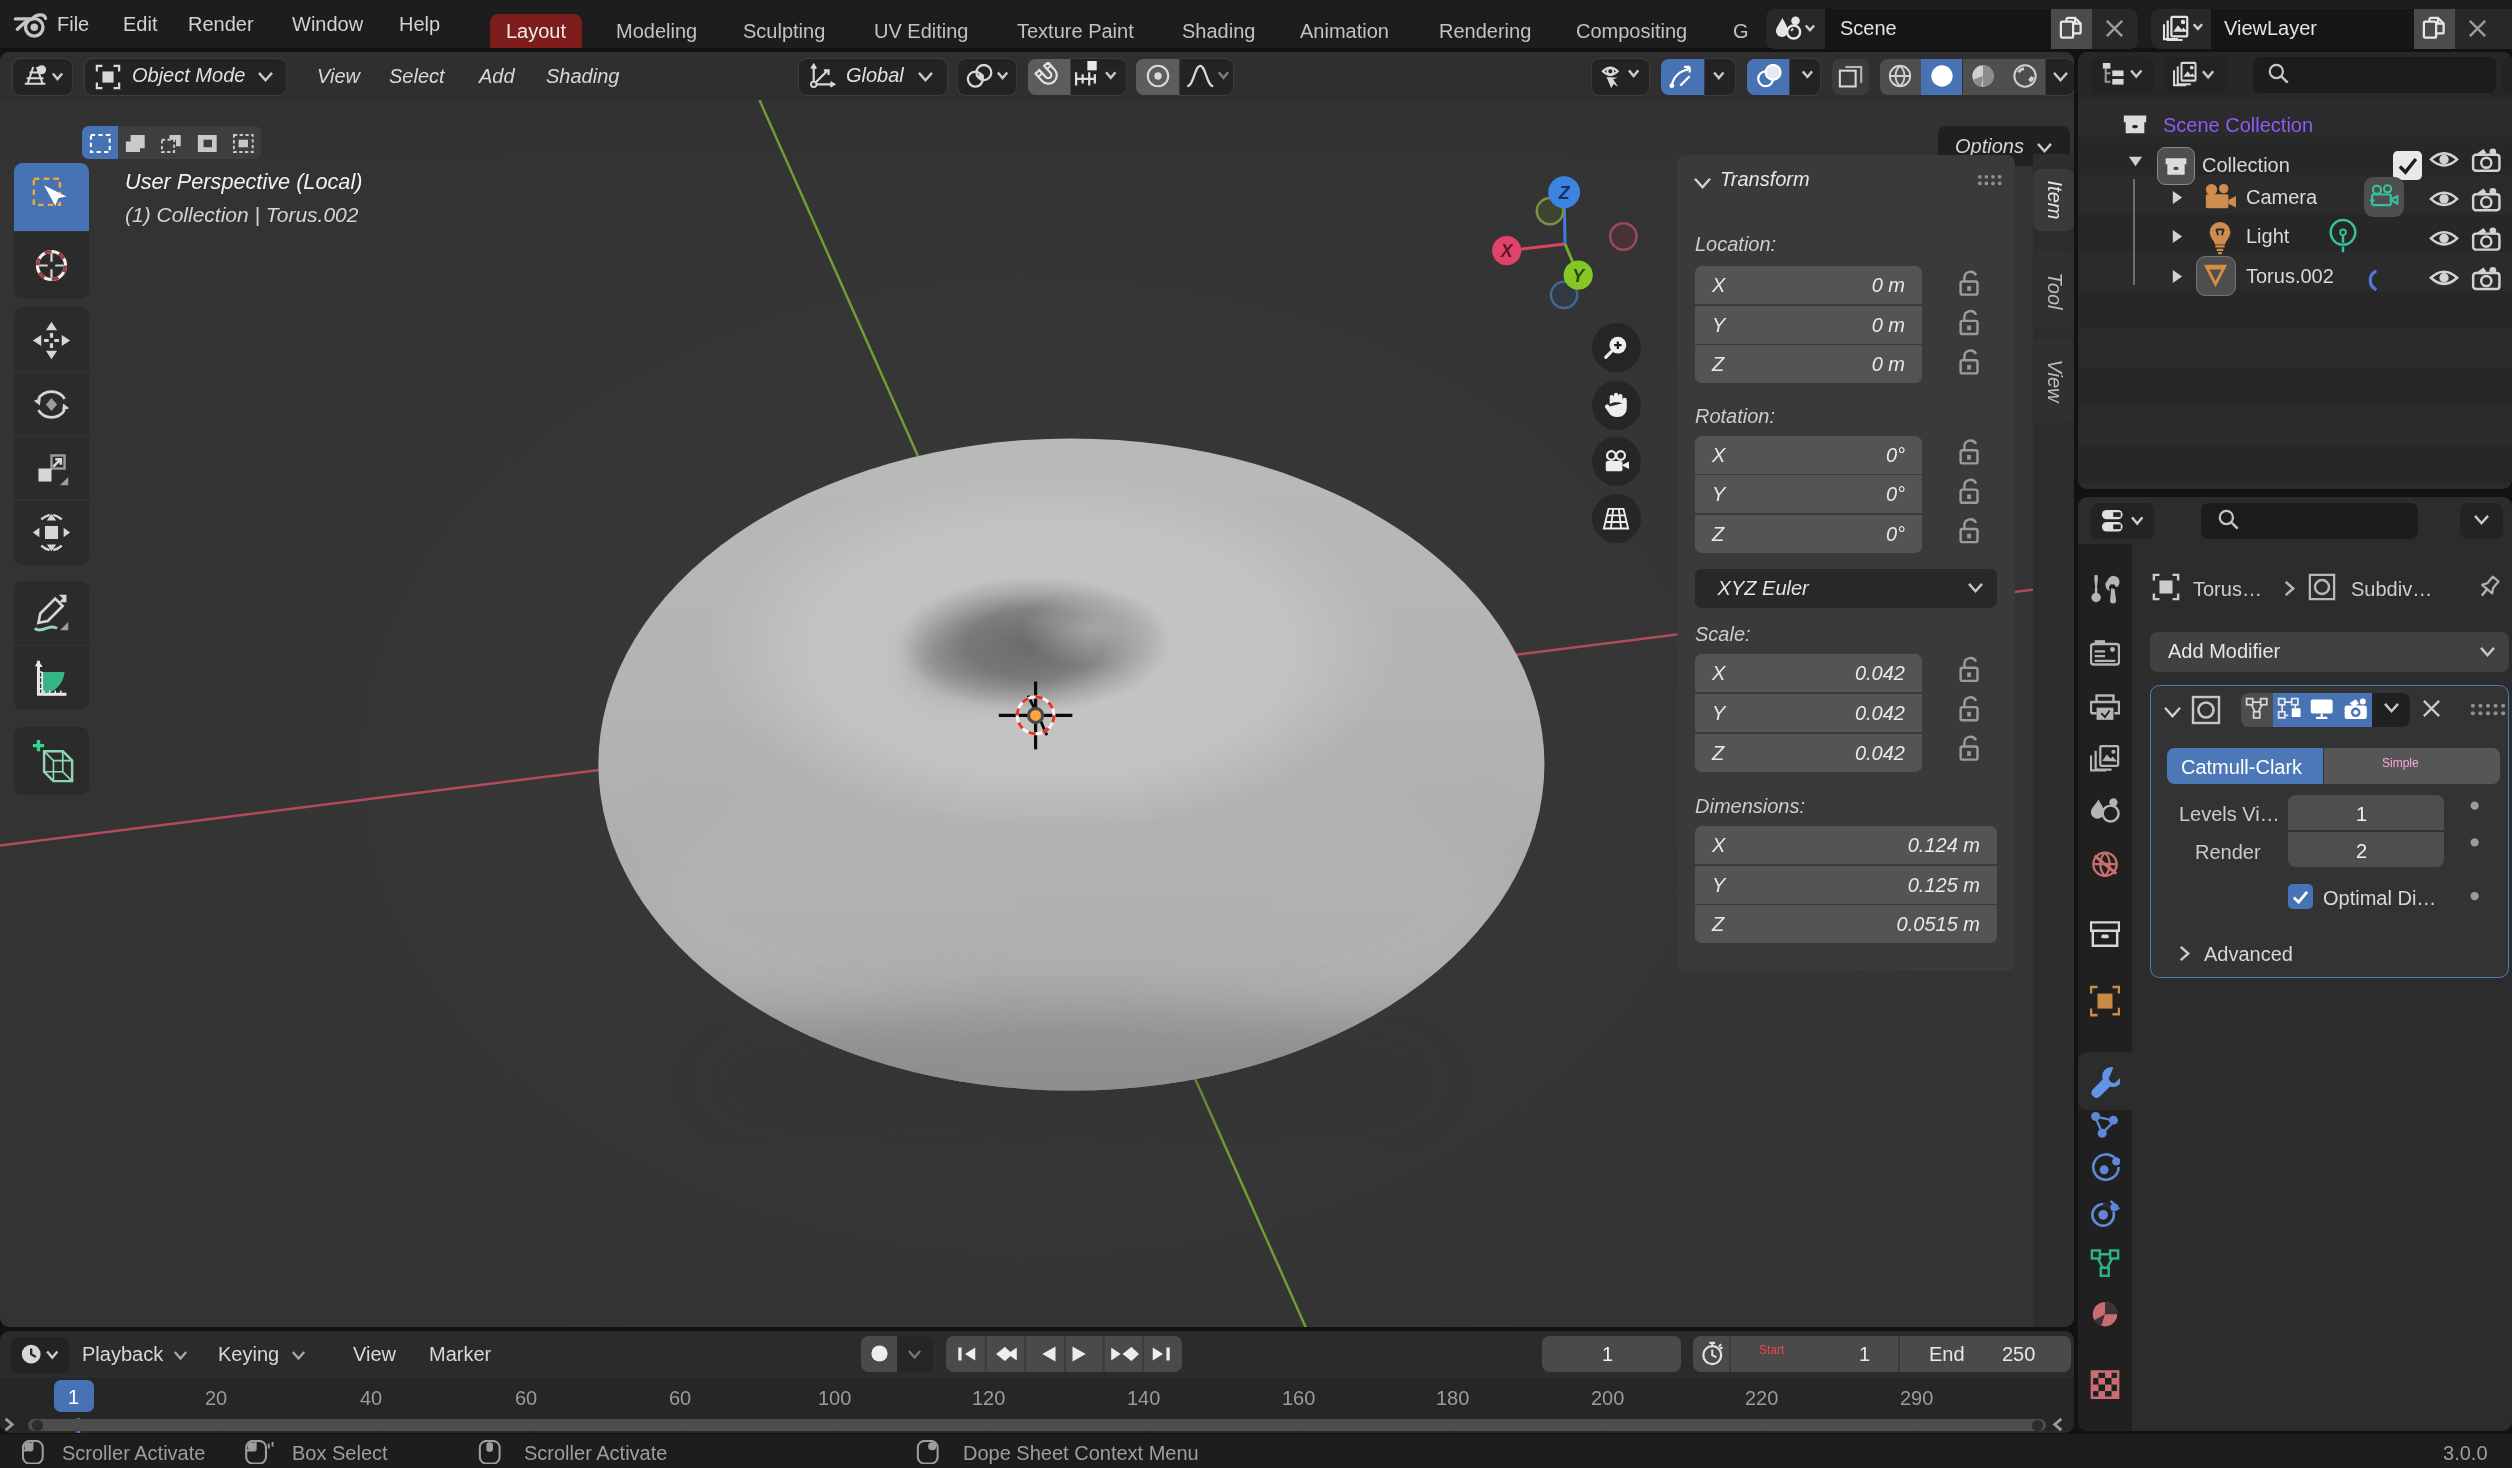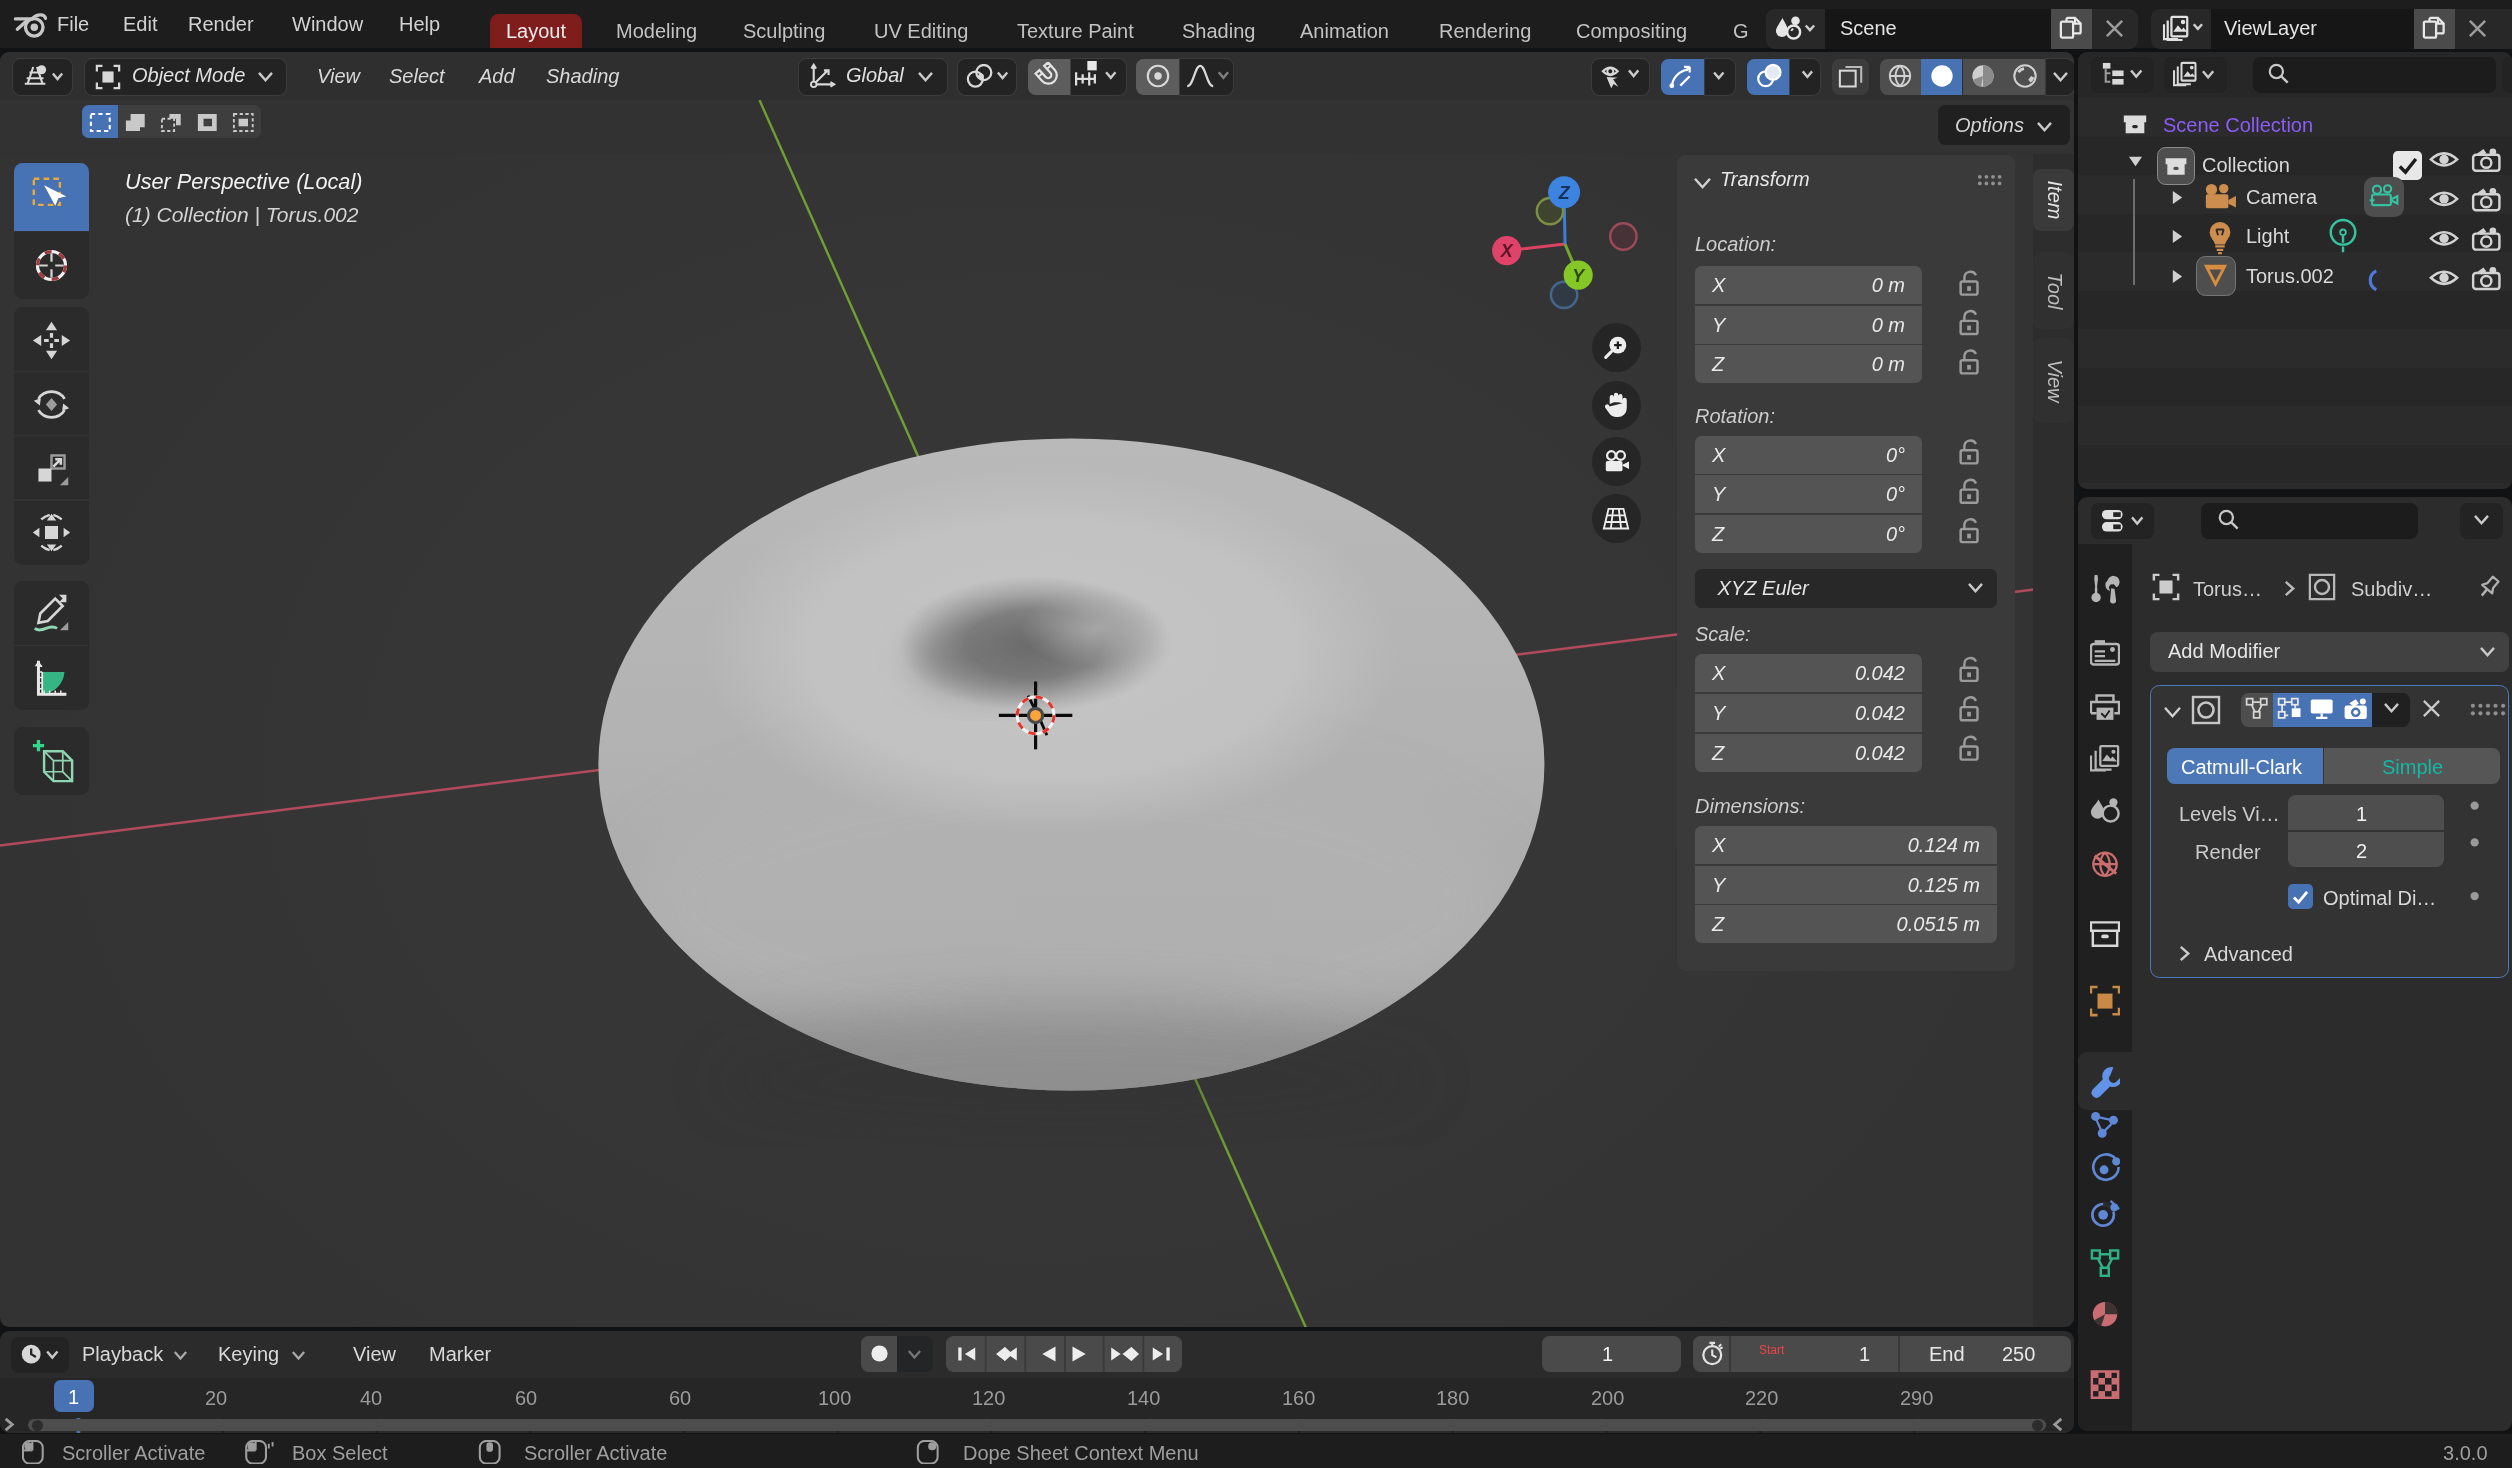--- a/index.html
+++ b/index.html
@@ -14,21 +14,21 @@
 .wtab { position:absolute; top:14px; height:34px; line-height:35px; color:#c2c2c2; font-size:20px;
   padding:0 16px; border-radius:8.5px 8.5px 0 0; }
 .wtab.active { background:#7f1d1d; color:#ececec; }
 
 
 .ddark { background:#232323; border-radius:7.5px; position:absolute; box-shadow:0 0 0 0.9px #3d3d3d; }
 
 
 #vp { left:0; top:52px; width:2074px; height:1275px; background:radial-gradient(ellipse 1037px 754px at 1037px 716px, #383838 0%, #363636 55%, #333333 100%); border-radius:9.4px; overflow:hidden;font-style:italic; }
 #vph { position:absolute; left:0; top:0; width:2074px; height:48px; background:#2f2f2f; }
-#vstrip { position:absolute; left:0; top:44px; width:1714px; height:54px; }
+#vstrip { position:absolute; left:0; top:65px; width:1714px; height:54px; }
 .hmenu { position:absolute; top:0; height:48px; line-height:48px; color:#d8d8d8; font-size:20px; }
 
 
 .tbtn { position:absolute; left:14px; width:75px; background:#2b2b2b; }
 .tbtn.blue { background:#4772b3; }
 
 
 #npanel { position:absolute; left:1677px; top:103px; width:338px; height:816px; background:#3a3a3a; border-radius:8.5px; }
 .nfield { position:absolute; left:18px; width:227px; height:38px; background:#545454; color:#e9e9e9; font-size:20px; }
 .nfield .ax { position:absolute; left:17px; top:7.5px; }
@@ -913,21 +913,21 @@
           <circle cx="4" cy="12" r="2.2"></circle>
             <circle cx="12" cy="12" r="2.2"></circle>
             <circle cx="20" cy="12" r="2.2"></circle>
             <circle cx="28" cy="12" r="2.2"></circle>
             <circle cx="36" cy="12" r="2.2"></circle>
         </g>
       </svg>
       <div class="abs" style="left:16px;top:62px;width:156px;height:36px;background:#4c78b8;border-radius:7.5px 0 0 7.5px"></div>
       <div class="abs" style="left:173px;top:62px;width:176px;height:36px;background:#565656;border-radius:0 7.5px 7.5px 0"></div>
       <div class="txt" style="left:30px;top:70px;font-size:20px;color:#ffffff">Catmull-Clark</div>
-      <div class="txt" style="left:231px;top:70px;font-size:20px;color:#14b8a6">Simple</div>
+      <div class="txt" style="left:231px;top:70px;font-size:12px;color:#f9a8d4">Simple</div>
       <div class="txt" style="left:28px;top:117px;font-size:20px;color:#cbcbcb;width:85px">Levels Vi…</div>
       <div class="abs" style="left:137px;top:109px;width:156px;height:35px;background:#4e4e4e;border-radius:7.5px 7.5px 0 0"></div>
       <div class="txt" style="left:205px;top:117px;font-size:20px;color:#f0f0f0">1</div>
       <div class="txt" style="left:44px;top:155px;font-size:20px;color:#cbcbcb">Render</div>
       <div class="abs" style="left:137px;top:146px;width:156px;height:35px;background:#4e4e4e;border-radius:0 0 7.5px 7.5px"></div>
       <div class="txt" style="left:205px;top:154px;font-size:20px;color:#f0f0f0">2</div>
       <div class="abs" style="left:137px;top:198px;width:25.4px;height:25.4px;background:#4772b3;border-radius:4.7px"></div>
       <svg class="abs" style="left:140px;top:203px" width="19" height="17" viewBox="0 0 20 18">
           <path d="M3 9 l5 5 L17 3" fill="none" stroke="#ffffff" stroke-width="3"></path>
         </svg>

